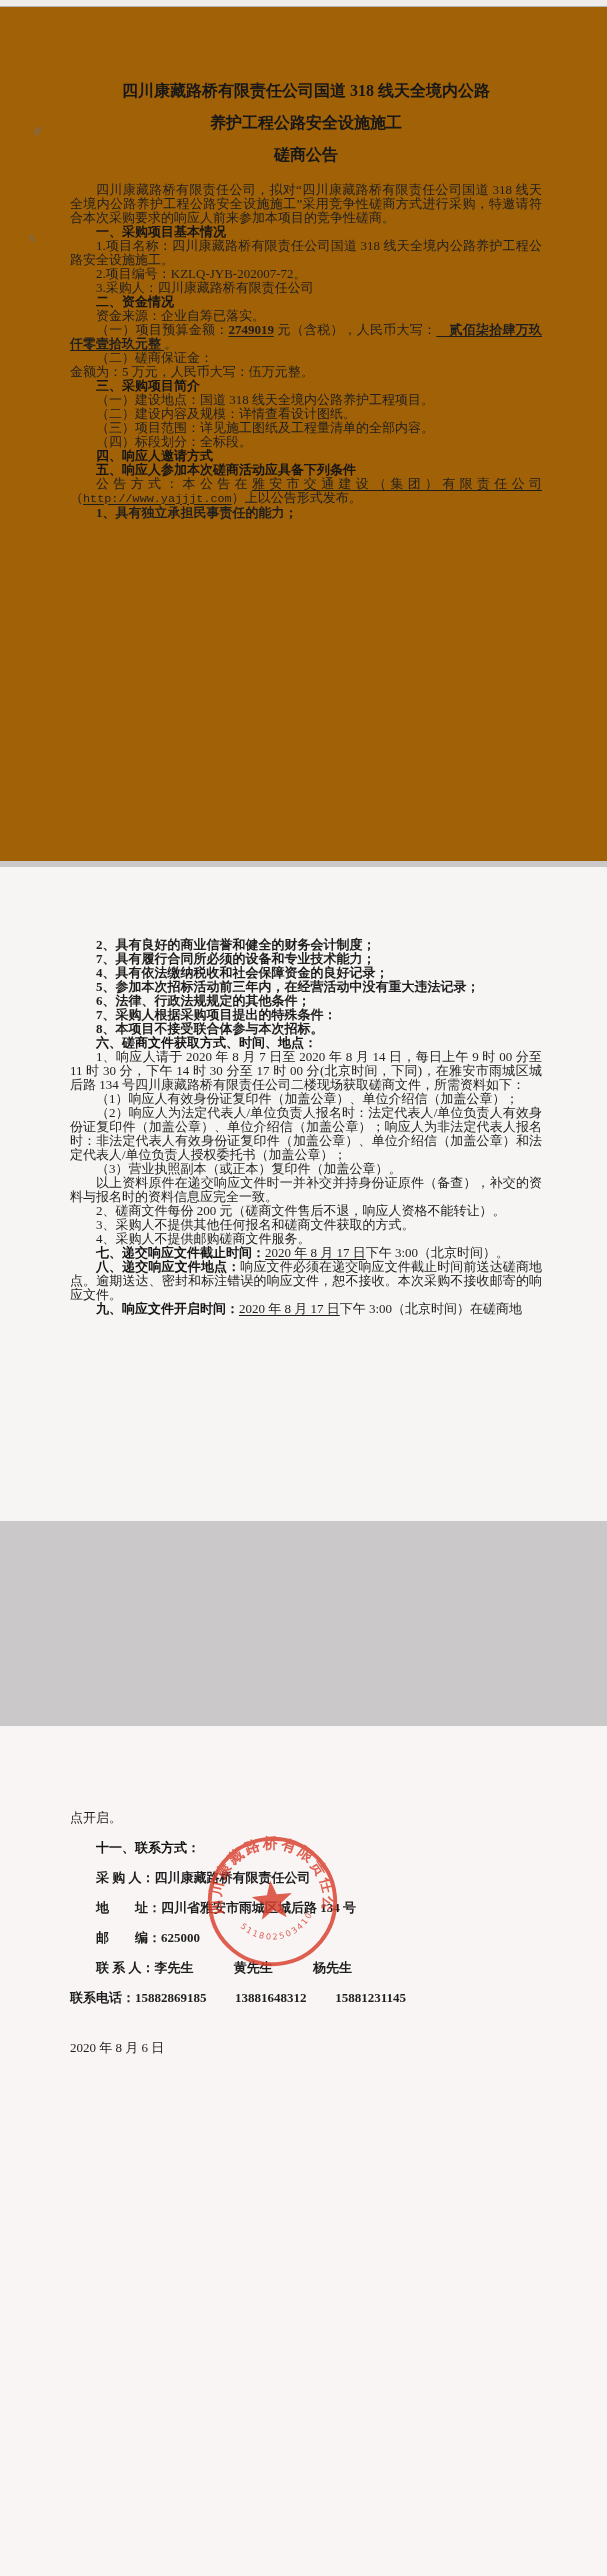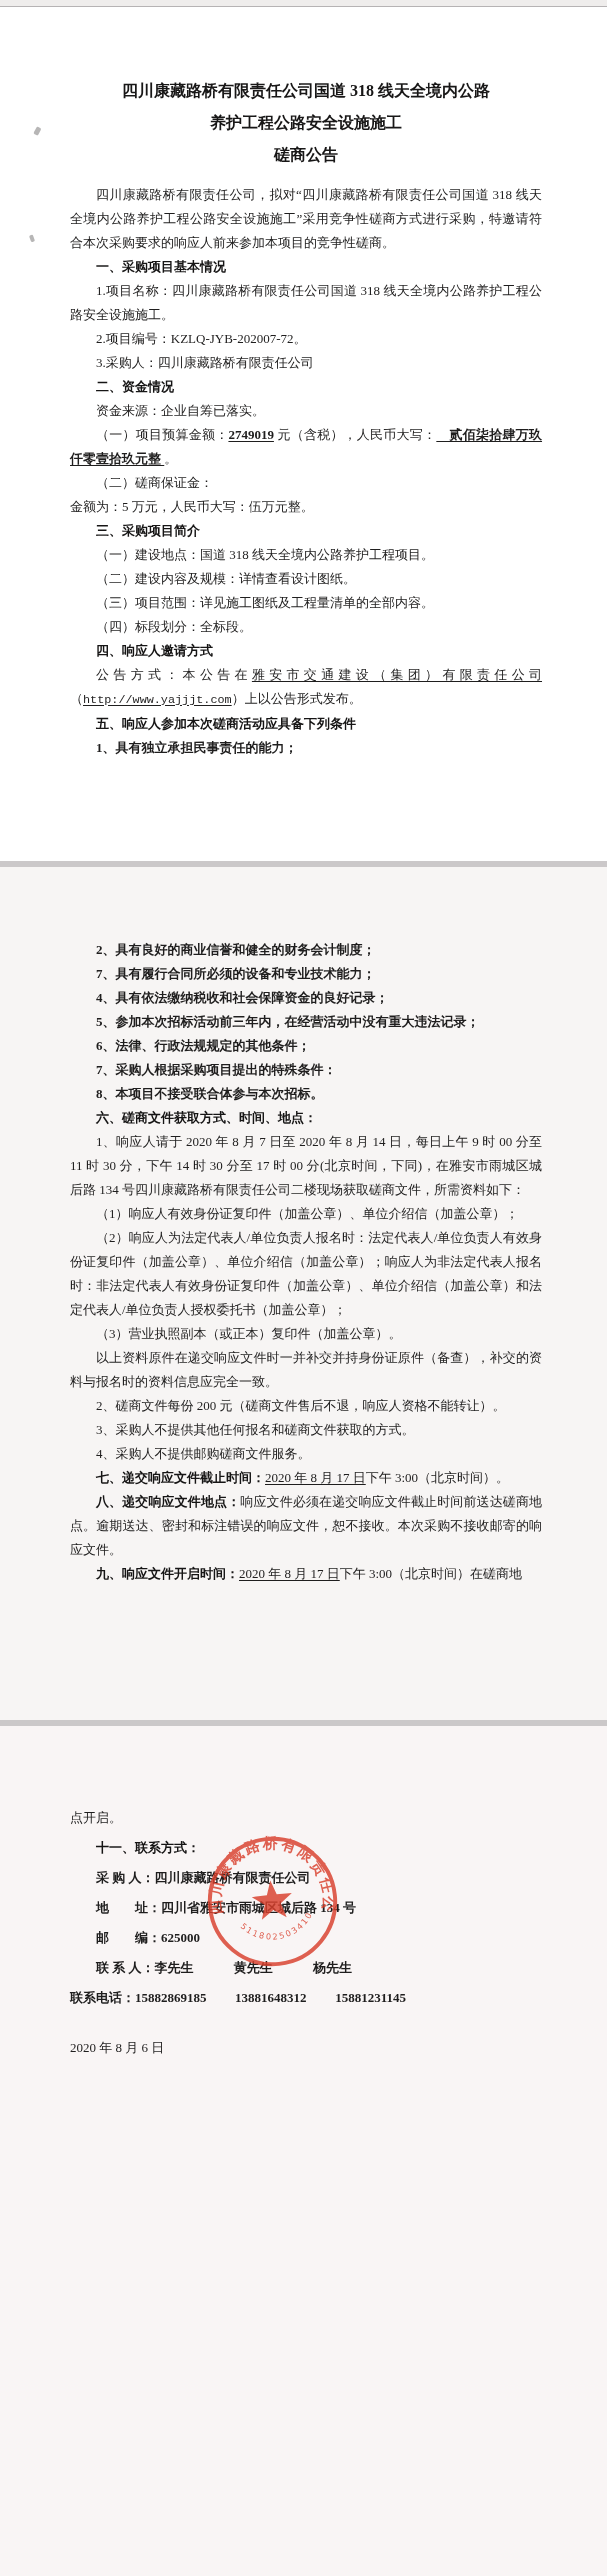--- a/index.html
+++ b/index.html
@@ -5,30 +5,30 @@
   html,body{margin:0;padding:0;background:#c9c6c7;}
   .canvas{
     position:relative;width:607px;height:2576px;overflow:hidden;
     background:#cbc8c9;
     font-family:"Liberation Serif","DejaVu Serif",serif;
     color:#1f1e1e;
   }
   .top-strip{position:absolute;top:0;left:0;width:607px;height:6px;background:#efedec;border-bottom:0.8px solid #b6b3b4;}
   .page{
     position:absolute;left:0;width:607px;box-sizing:border-box;
-    padding:0 65px 0 70px;background:#ffffff;
+    padding:0 65px 0 70px;background:#a16207;
   }
   .page1{top:6.8px;height:854px;}
-  .page2{top:867px;height:853px;background:#f7f5f4;}
+  .page2{top:867px;height:654px;background:#f7f5f4;}
   .page3{top:1726px;height:850px;background:#f9f5f5;}
   .title{
     padding-top:68px;text-align:center;font-weight:bold;
     font-size:16px;line-height:32px;margin:0 0 12px 0;color:#181717;
   }
-  .page p{margin:0;font-size:13px;line-height:24px;text-align:justify;}
+  .page p{margin:0;font-size:13px;line-height:14px;text-align:justify;}
   .page3 p{line-height:30px;}
   .indent{text-indent:2em;}
   .h{font-weight:bold;color:#161515;}
   .b{font-weight:bold;}
   .u{text-decoration:underline;text-underline-offset:2.3px;}
   .hl{background:#b5b3b4;}
   .mono{font-family:"Liberation Mono","DejaVu Sans Mono",monospace;font-size:11.8px;}
   .gap{margin-right:3.1em;}
   .gap-sm{margin-right:2.2em;}
   .date-line{text-align:right;padding-right:53px;margin-top:20px !important;}
@@ -61,22 +61,22 @@
     <p class="indent">资金来源：企业自筹已落实。</p>
     <p class="indent"><span>（一）项目预算金额：</span><span class="u b">2749019</span><span> 元（含税），人民币大写：</span><span class="u b">　贰佰柒拾肆万玖仟零壹拾玖元整 </span><span>。</span></p>
     <p class="indent">（二）磋商保证金：</p>
     <p>金额为：5 万元，人民币大写：伍万元整。</p>
     <p class="indent h">三、采购项目简介</p>
     <p class="indent">（一）建设地点：国道 318 线天全境内公路养护工程项目。</p>
     <p class="indent">（二）建设内容及规模：详情查看设计图纸。</p>
     <p class="indent">（三）项目范围：详见施工图纸及工程量清单的全部内容。</p>
     <p class="indent">（四）标段划分：全标段。</p>
     <p class="indent h">四、响应人邀请方式</p>
+    <p class="indent h">五、响应人参加本次磋商活动应具备下列条件</p>
     <p class="indent"><span>公告方式：本公告在</span><span class="u">雅安市交通建设（集团）有限责任公司</span><span>（</span><span class="u mono">http://www.yajjjt.com</span><span>）</span><span>上以公告形式发布。</span></p>
-    <p class="indent h">五、响应人参加本次磋商活动应具备下列条件</p>
     <p class="indent b">1、具有独立承担民事责任的能力；</p>
     <div class="mark m1"></div>
     <div class="mark m2"></div>
   </div>
 
   <div class="page page2">
     <div style="height:71px"></div>
     <p class="indent b">2、具有良好的商业信誉和健全的财务会计制度；</p>
     <p class="indent b">7、具有履行合同所必须的设备和专业技术能力；</p>
     <p class="indent b">4、具有依法缴纳税收和社会保障资金的良好记录；</p>

